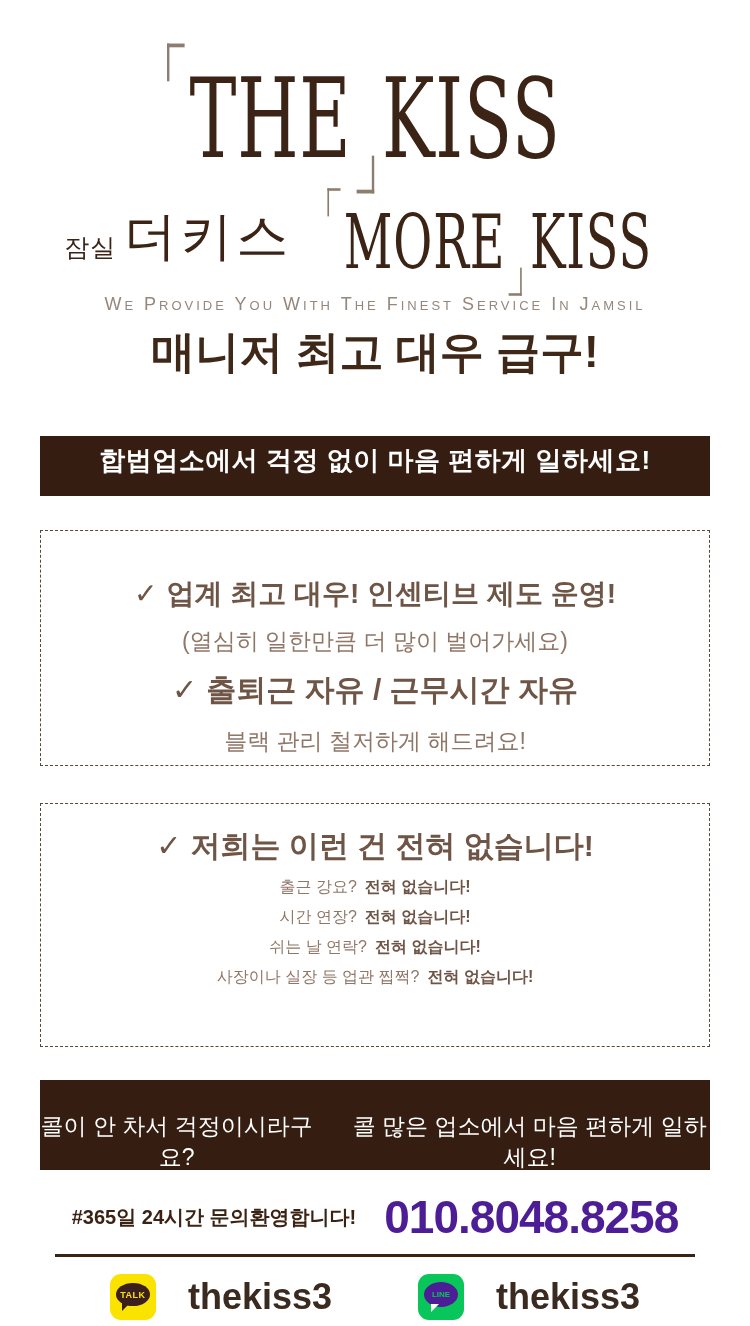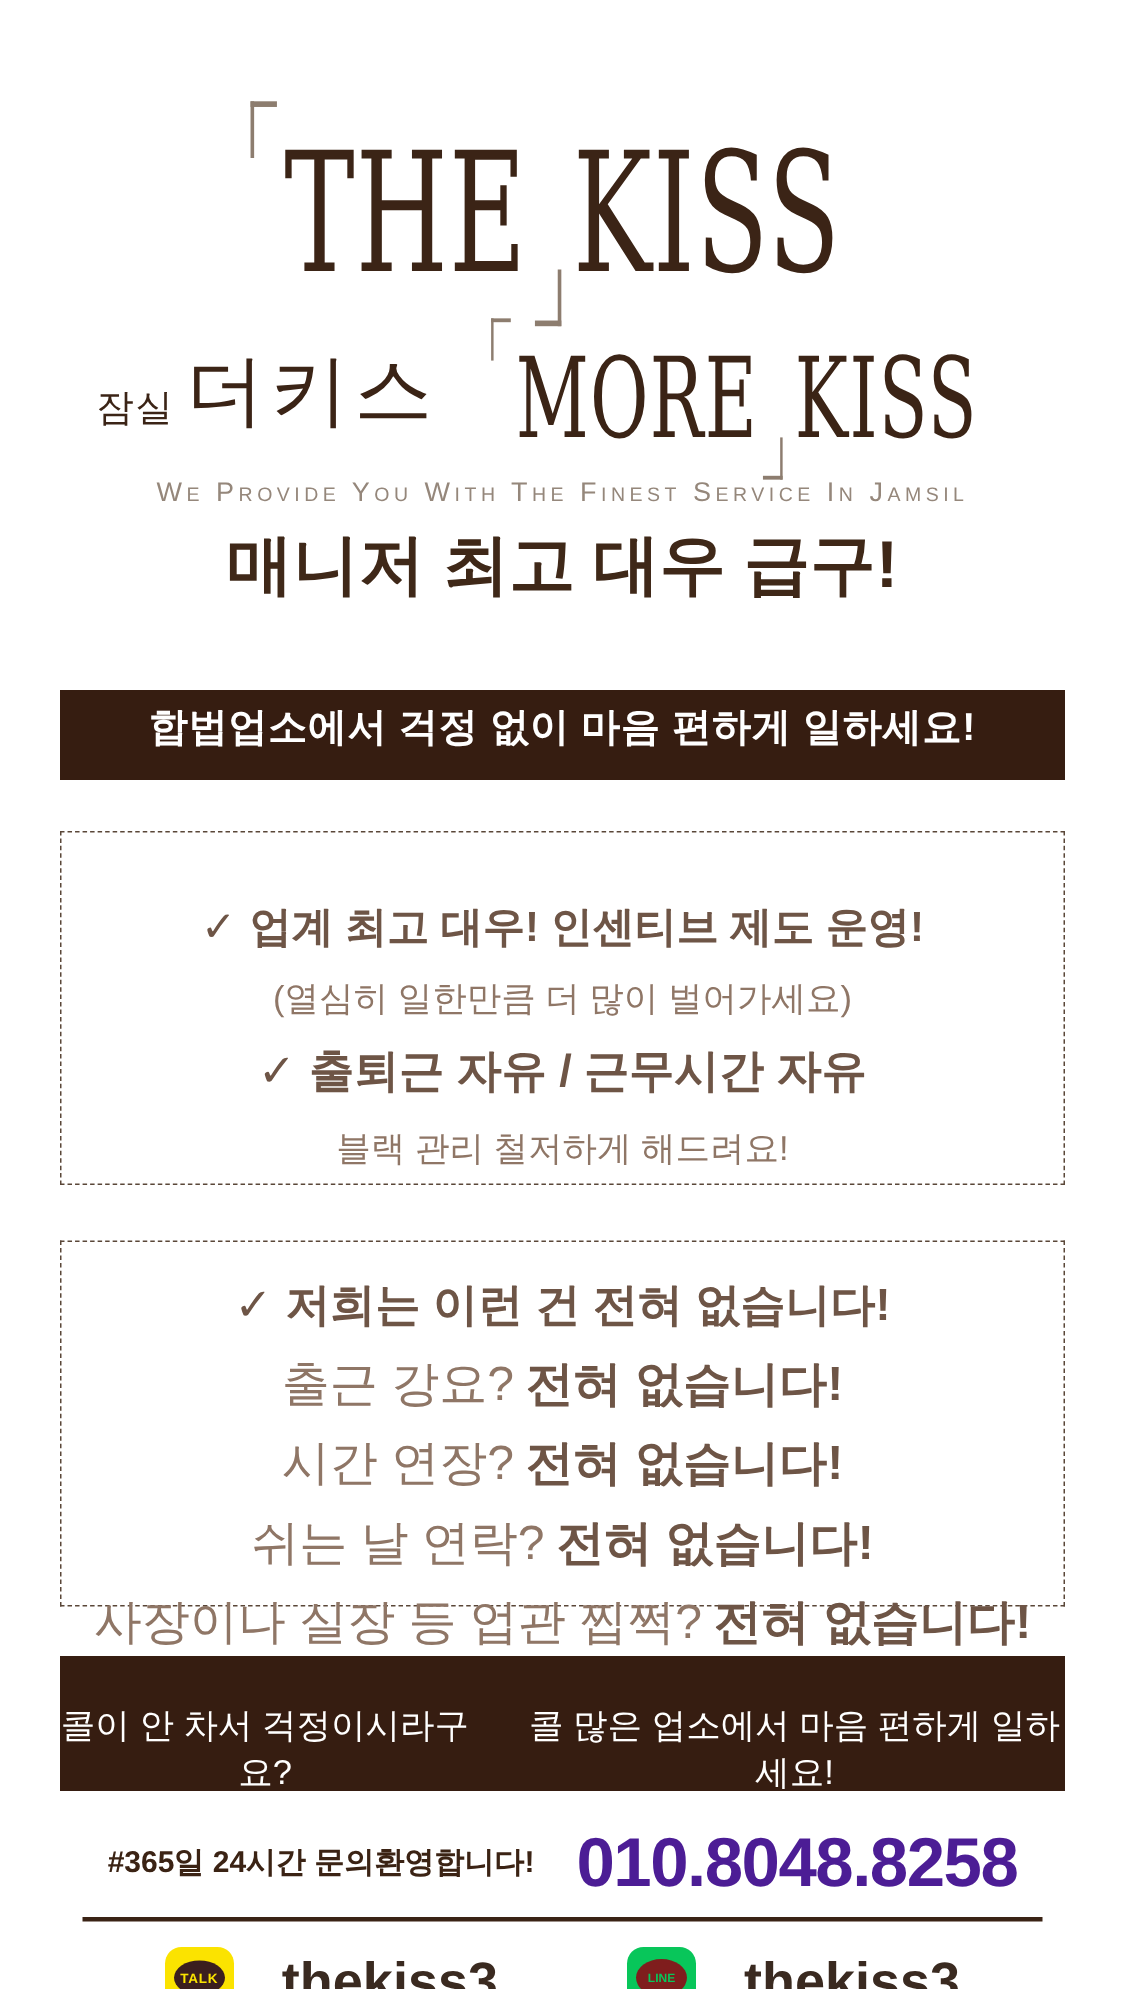--- a/index.html
+++ b/index.html
@@ -1,21 +1,21 @@
 <!DOCTYPE html>
 <html><head>
 <meta charset="utf-8">
 <style>
   * { margin:0; padding:0; box-sizing:border-box; }
   body { background:#ffffff; font-family:"Liberation Sans", sans-serif; }
   .page { position:relative; width:750px; height:1326px; background:#ffffff; overflow:hidden; }
 
   
   .header { padding-top:52px; text-align:center; }
-  .logo-line1 { height:132px; display:flex; align-items:center; justify-content:center;margin-top:24px; }
+  .logo-line1 { height:132px; display:flex; align-items:center; justify-content:center; }
   .logo-serif { font-family:"DejaVu Serif", serif; color:#3b2416; white-space:nowrap; }
   .sq1 { display:inline-block; font-size:88px; font-weight:400; transform:scale(0.80,1.26); letter-spacing:1px; }
   .sq2 { display:inline-block; font-size:58px; font-weight:400; transform:scale(0.82,1.28); letter-spacing:1px; }
   .bracketed { position:relative; display:inline-block; }
   .bracketed .br-tl { position:absolute; top:-8px; left:-28px; width:22px; height:30px;
       border-top:3px solid #8d7d6f; border-left:3px solid #8d7d6f; }
   .bracketed .br-br { position:absolute; bottom:-8px; right:-28px; width:22px; height:30px;
       border-bottom:3px solid #8d7d6f; border-right:3px solid #8d7d6f; }
   .bracketed.small .br-tl { top:-8px; left:-20px; width:16px; height:22px; border-width:2px; }
   .bracketed.small .br-br { bottom:-8px; right:-20px; width:16px; height:22px; border-width:2px; }
@@ -43,21 +43,21 @@
   .box1 { margin-top:34px; height:236px; padding-top:44px; }
   .box2 { margin-top:37px; height:244px; padding-top:22px; }
   .check { font-weight:400; margin-right:9px; }
   .b-strong { color:#6e5546; font-weight:800; }
   .b-light  { color:#8f7666; font-weight:500; }
   .box1-l1 { font-size:28px; }
   .box1-l2 { font-size:23px; margin-top:13px; }
   .box1-l3 { font-size:30px; margin-top:13px; }
   .box1-l4 { font-size:23px; margin-top:15px; }
   .box2-heading { font-size:30px; margin-bottom:10px; }
-  .box2-row { font-size:32px; margin-top:9px; }
+  .box2-row { font-size:16px; margin-top:9px; }
   .box2-row .q { color:#8f7666; font-weight:500; }
   .box2-row .a { color:#6e5546; font-weight:800; margin-left:8px; }
 
   
   .phone-row { margin-top:16px; height:62px; display:flex; align-items:center; justify-content:center; gap:28px; }
   .phone-label { font-size:20px; font-weight:600; color:#3b2314; }
   .phone-number { font-size:46px; font-weight:800; color:#4c1d95; letter-spacing:-1px; }
 
   .divider { margin:6px auto 0 auto; width:640px; height:3px; background:#3a2315; }
 
@@ -67,21 +67,21 @@
   .contact-gap { display:inline-block; width:22px; }
 
   .kakao-icon { position:relative; width:46px; height:46px; background:#fbe300; border-radius:11px; flex:0 0 auto; }
   .kakao-bubble { position:absolute; left:6px; top:9px; width:34px; height:23px; background:#3b1e1e;
       border-radius:50%; color:#fbe300; font-size:9px; font-weight:800; letter-spacing:0.5px;
       display:flex; align-items:center; justify-content:center; }
   .kakao-bubble::after { content:""; position:absolute; left:6px; bottom:-5px; width:0; height:0;
       border-left:8px solid #3b1e1e; border-bottom:8px solid transparent; }
 
   .line-icon { position:relative; width:46px; height:46px; background:#08c65a; border-radius:11px; flex:0 0 auto; }
-  .line-bubble { position:absolute; left:6px; top:8px; width:34px; height:25px; background:#7f1d1d;
+  .line-bubble { position:absolute; left:6px; top:8px; width:34px; height:25px; background:#4c1d95;
       border-radius:50%; color:#08c65a; font-size:8px; font-weight:800;
       display:flex; align-items:center; justify-content:center; }
   .line-bubble::after { content:""; position:absolute; left:7px; bottom:-5px; width:0; height:0;
       border-left:8px solid #ffffff; border-bottom:8px solid transparent; }
 </style>
 </head>
 <body>
 
 <div class="page">
 

